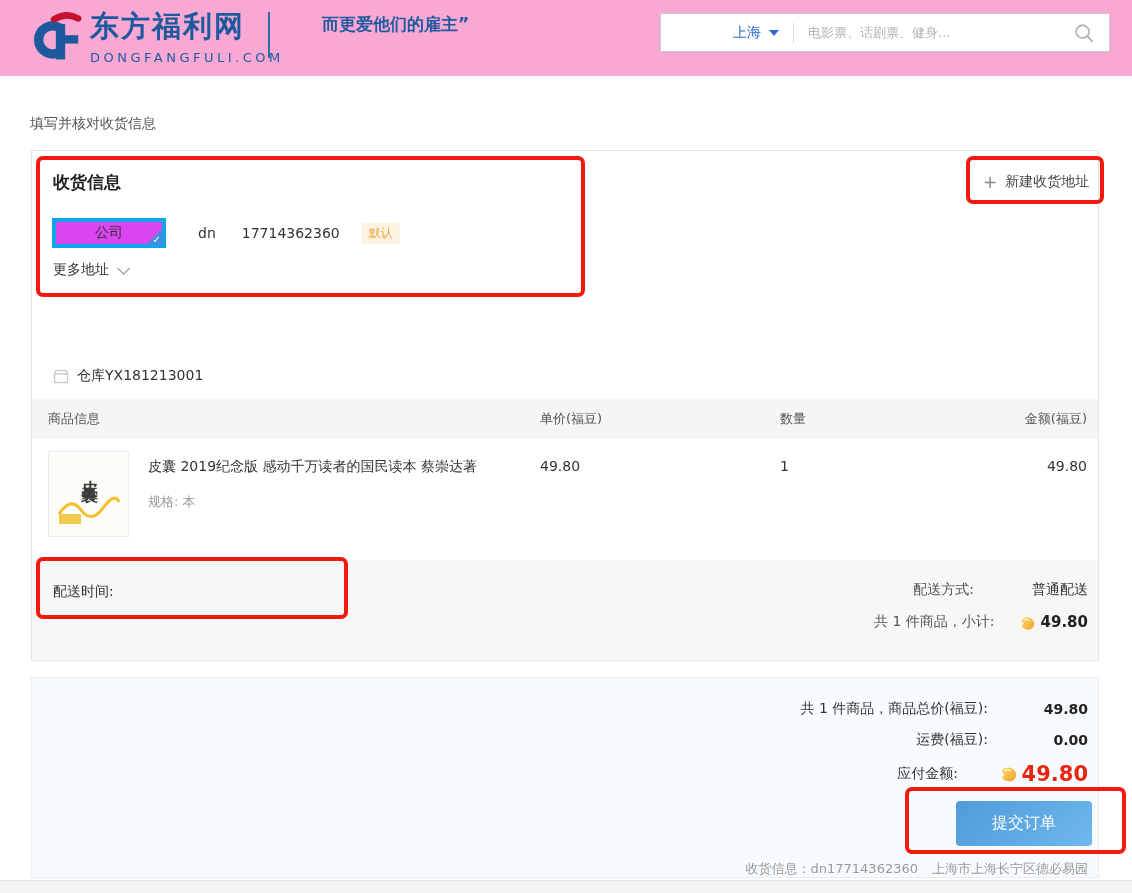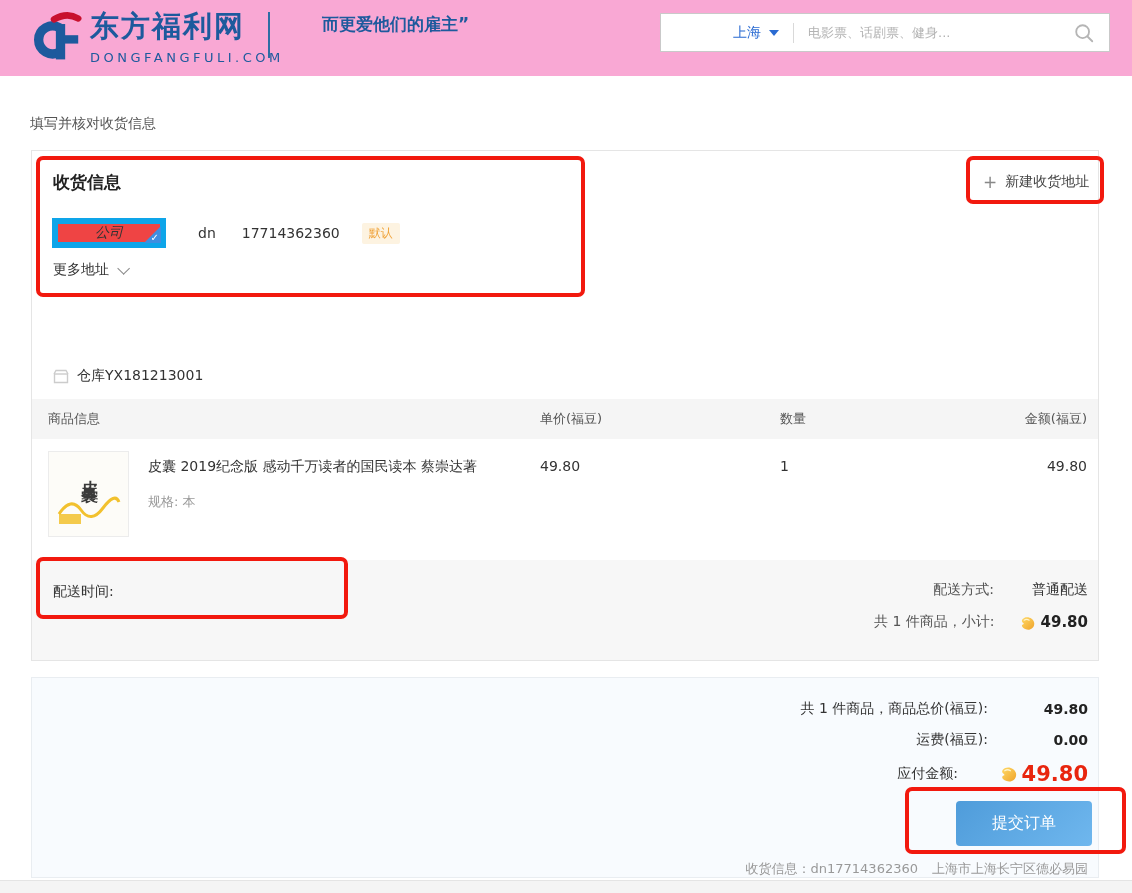--- a/index.html
+++ b/index.html
@@ -32,21 +32,21 @@
 
   
   .main-panel { position:absolute; left:31px; top:150px; width:1068px; height:511px; background:#fff; border:1px solid #e5e5e5; }
 
   .ship-title { position:absolute; left:21px; top:20px; font-size:17px; font-weight:700; color:#222; }
   .new-addr-btn { position:absolute; right:130px; top:13px; right:0; left:939px; width:130px; height:36px; display:flex; align-items:center; justify-content:center; cursor:pointer; }
   .plus-glyph { color:#888; font-size:17px; margin-right:8px; }
   .new-addr-label { font-size:14px; color:#444; }
 
   .addr-row { position:absolute; left:20px; top:67px; display:flex; align-items:center; }
-  .addr-tag { position:relative; width:114px; height:30px; border:6px solid #0ea5e9; background:#ef4444; display:flex; align-items:center; justify-content:center; font-size:14px; color:#333; cursor:pointer;font-style:italic; }
+  .addr-tag { position:relative; width:114px; height:30px; border:4px solid #0ea5e9; background:#d946ef; display:flex; align-items:center; justify-content:center; font-size:14px; color:#333; cursor:pointer; }
   .tag-corner { position:absolute; right:-1px; bottom:-1px; width:0; height:0; border-left:17px solid transparent; border-bottom:17px solid #3e8ee0; }
   .tag-check { position:absolute; right:1px; bottom:-1px; color:#fff; font-size:10px; line-height:10px; }
   .addr-name { margin-left:32px; font-size:14px; color:#333; }
   .addr-text { margin-left:24px; font-size:14px; color:#333; }
   .addr-phone { margin-left:26px; font-size:14px; color:#333; }
   .default-badge { margin-left:22px; background:#fdf3e1; color:#f0a43c; font-size:12px; padding:2px 7px; border-radius:2px; }
 
   .more-addr { position:absolute; left:21px; top:110px; display:flex; align-items:center; font-size:14px; color:#333; cursor:pointer; }
   .chev-icon { margin-left:8px; width:9px; height:9px; border-right:1.5px solid #8a8a8a; border-bottom:1.5px solid #8a8a8a; transform:rotate(45deg) translateY(-3px); }
 
@@ -67,21 +67,21 @@
   .prod-texts { margin-left:19px; padding-top:7px; }
   .prod-title { font-size:14px; color:#333; }
   .prod-spec { margin-top:17px; font-size:13px; color:#9a9a9a; }
   .cell-val { font-size:14px; color:#333; padding-top:7px; }
   .cell-amount { text-align:right; padding-right:11px; }
 
   
   .delivery-band { position:absolute; left:0; top:409px; width:1066px; height:100px; background:#f7f7f7; }
   .dtime-label { position:absolute; left:21px; top:23px; font-size:14px; color:#333; }
   .dtime-select { position:absolute; left:92px; top:14px; width:204px; height:29px; background:#fff; border:1px solid #ddd; display:flex; align-items:center; padding-left:13px; font-size:13px; color:#333; cursor:pointer; }
-  .dmethod-row { position:absolute; right:10px; top:21px; display:flex; align-items:flex-end; }
+  .dmethod-row { position:absolute; right:10px; top:21px; display:flex; align-items:flex-end;gap:20px; }
   .dmethod-label { font-size:14px; color:#555; }
   .dmethod-value { font-size:14px; color:#333; margin-left:24px; min-width:70px; text-align:right; }
   .subtotal-row { position:absolute; right:10px; top:53px; display:flex; align-items:flex-end; }
   .subtotal-label { font-size:14px; color:#555; }
   .bean { width:17px; height:15px; margin:0 5px 0 24px; }
   .subtotal-value { font-size:15px; font-weight:700; color:#222; }
 
   
   .summary-panel { position:absolute; left:31px; top:677px; width:1068px; height:201px; background:#f8fbfe; border:1px solid #e9edf1; }
   .sum-row { position:absolute; right:10px; display:flex; align-items:center; justify-content:flex-end; }

